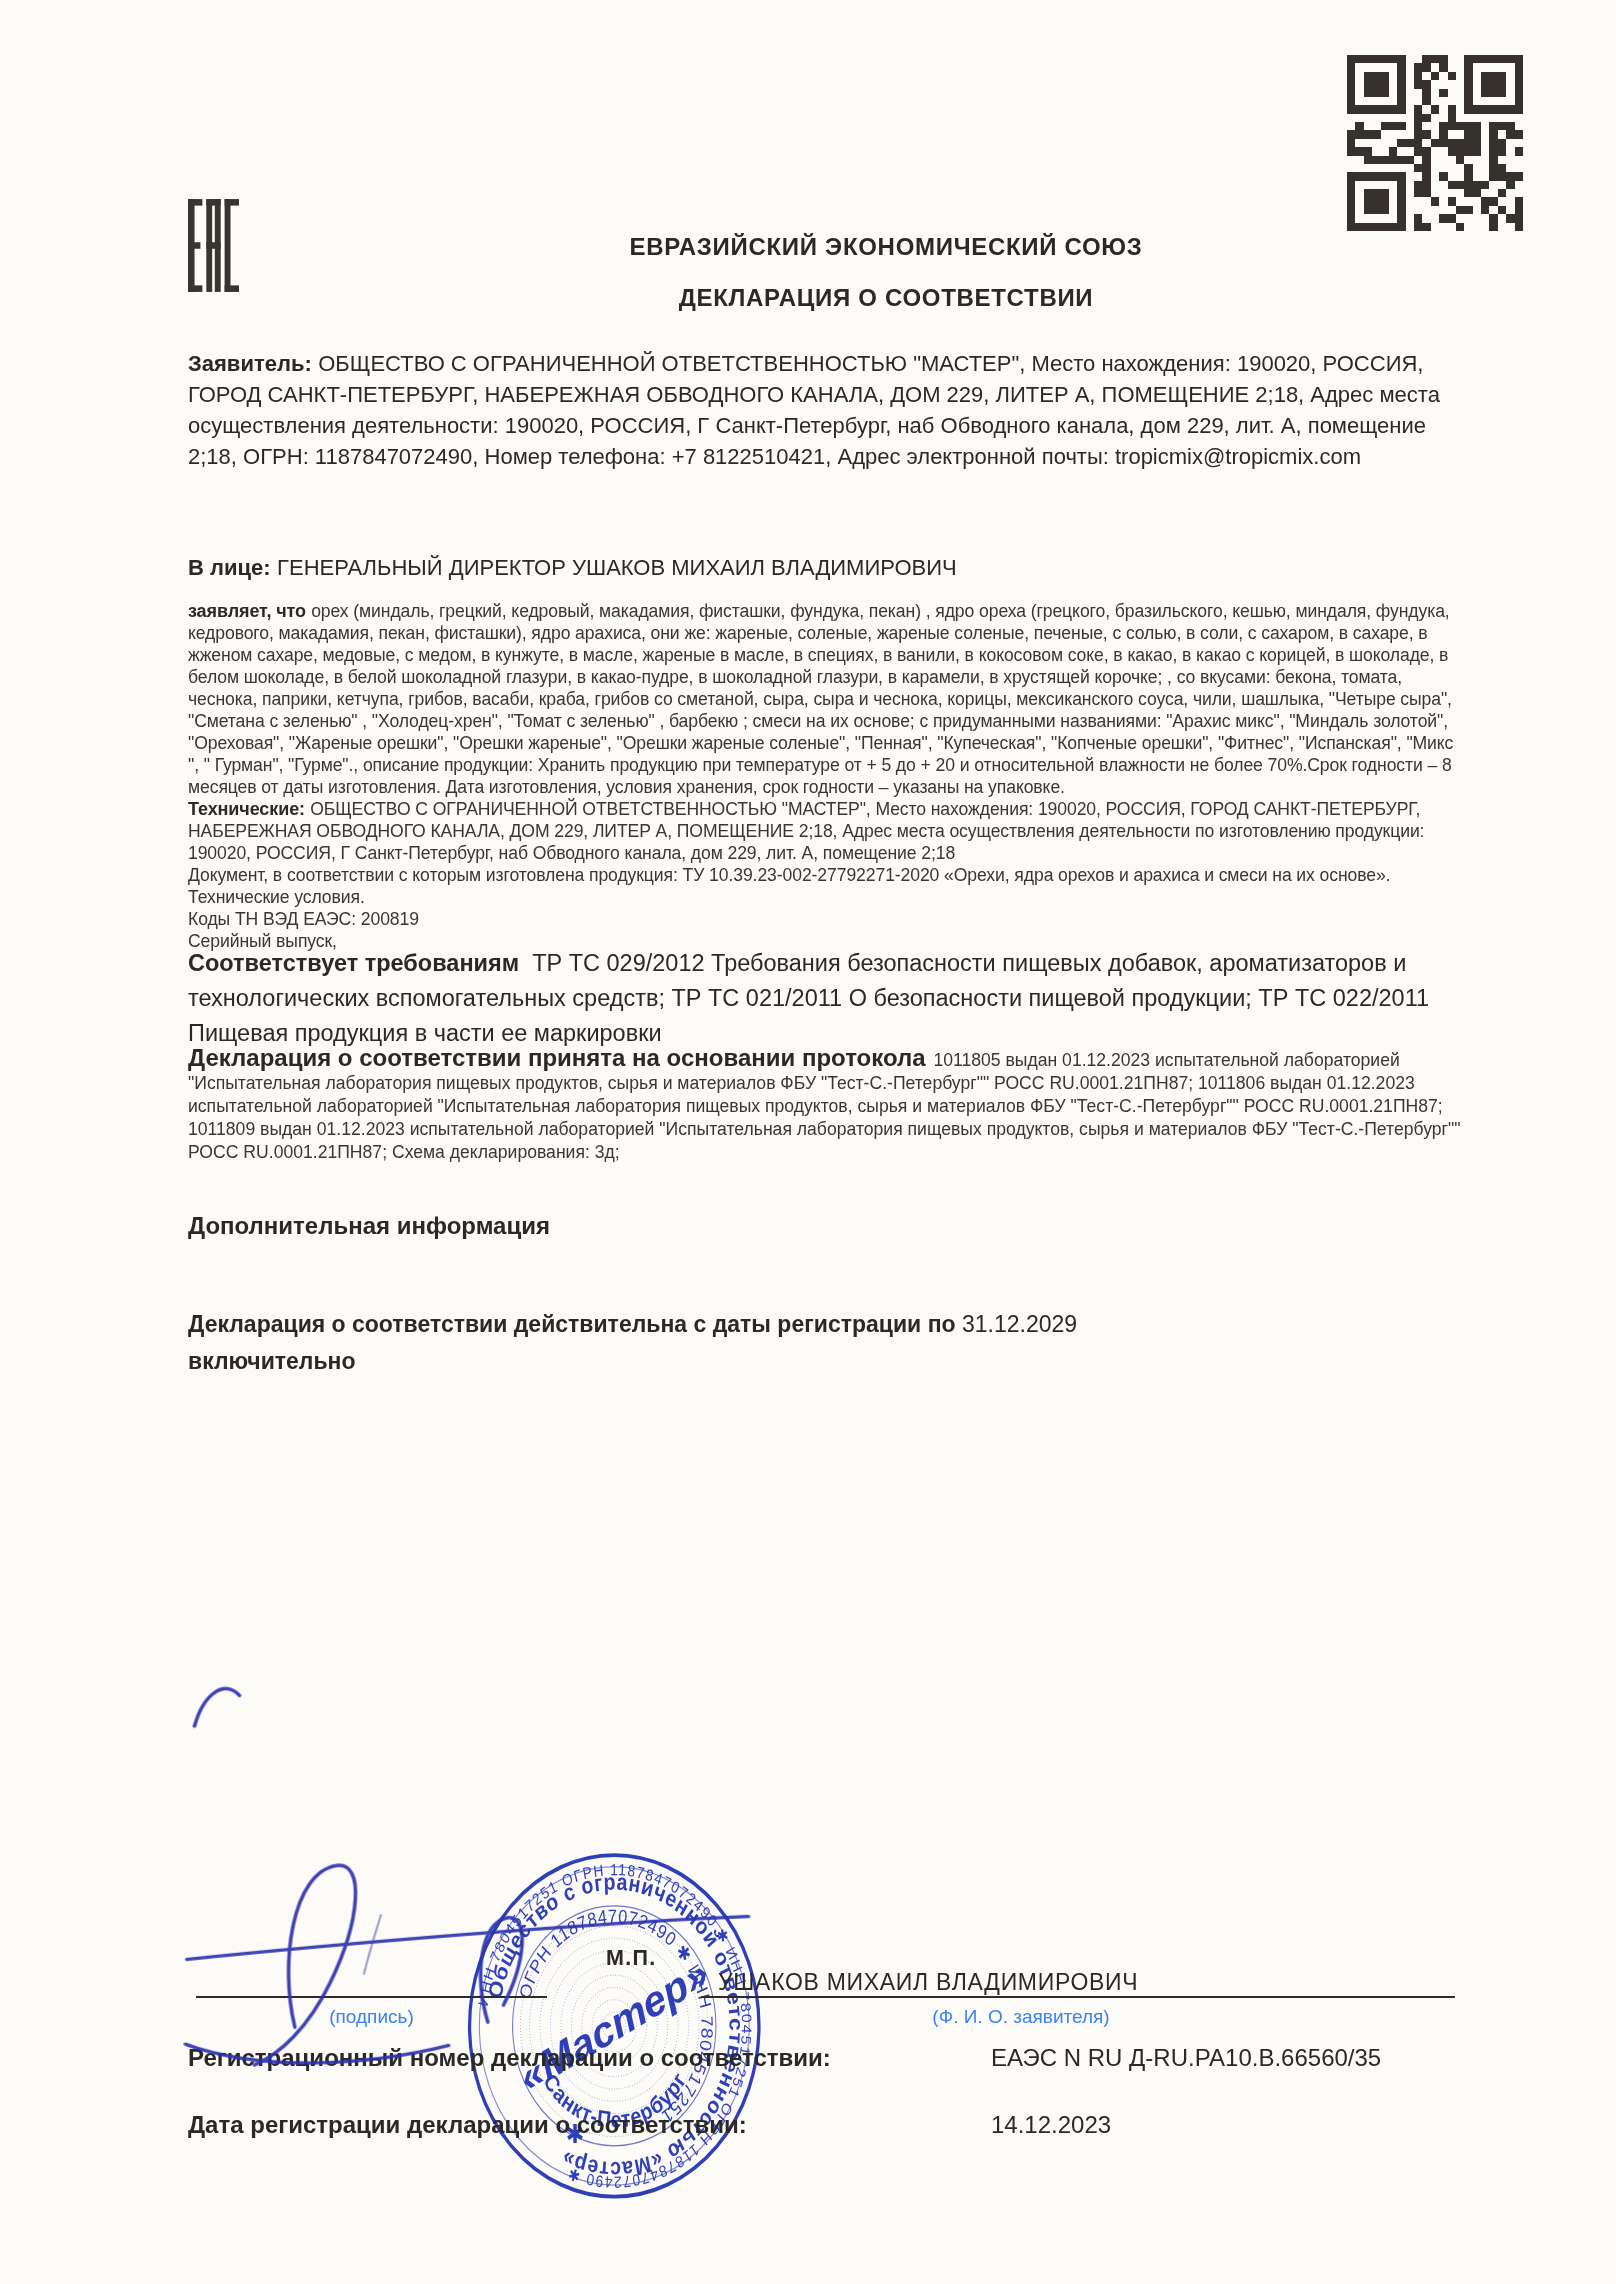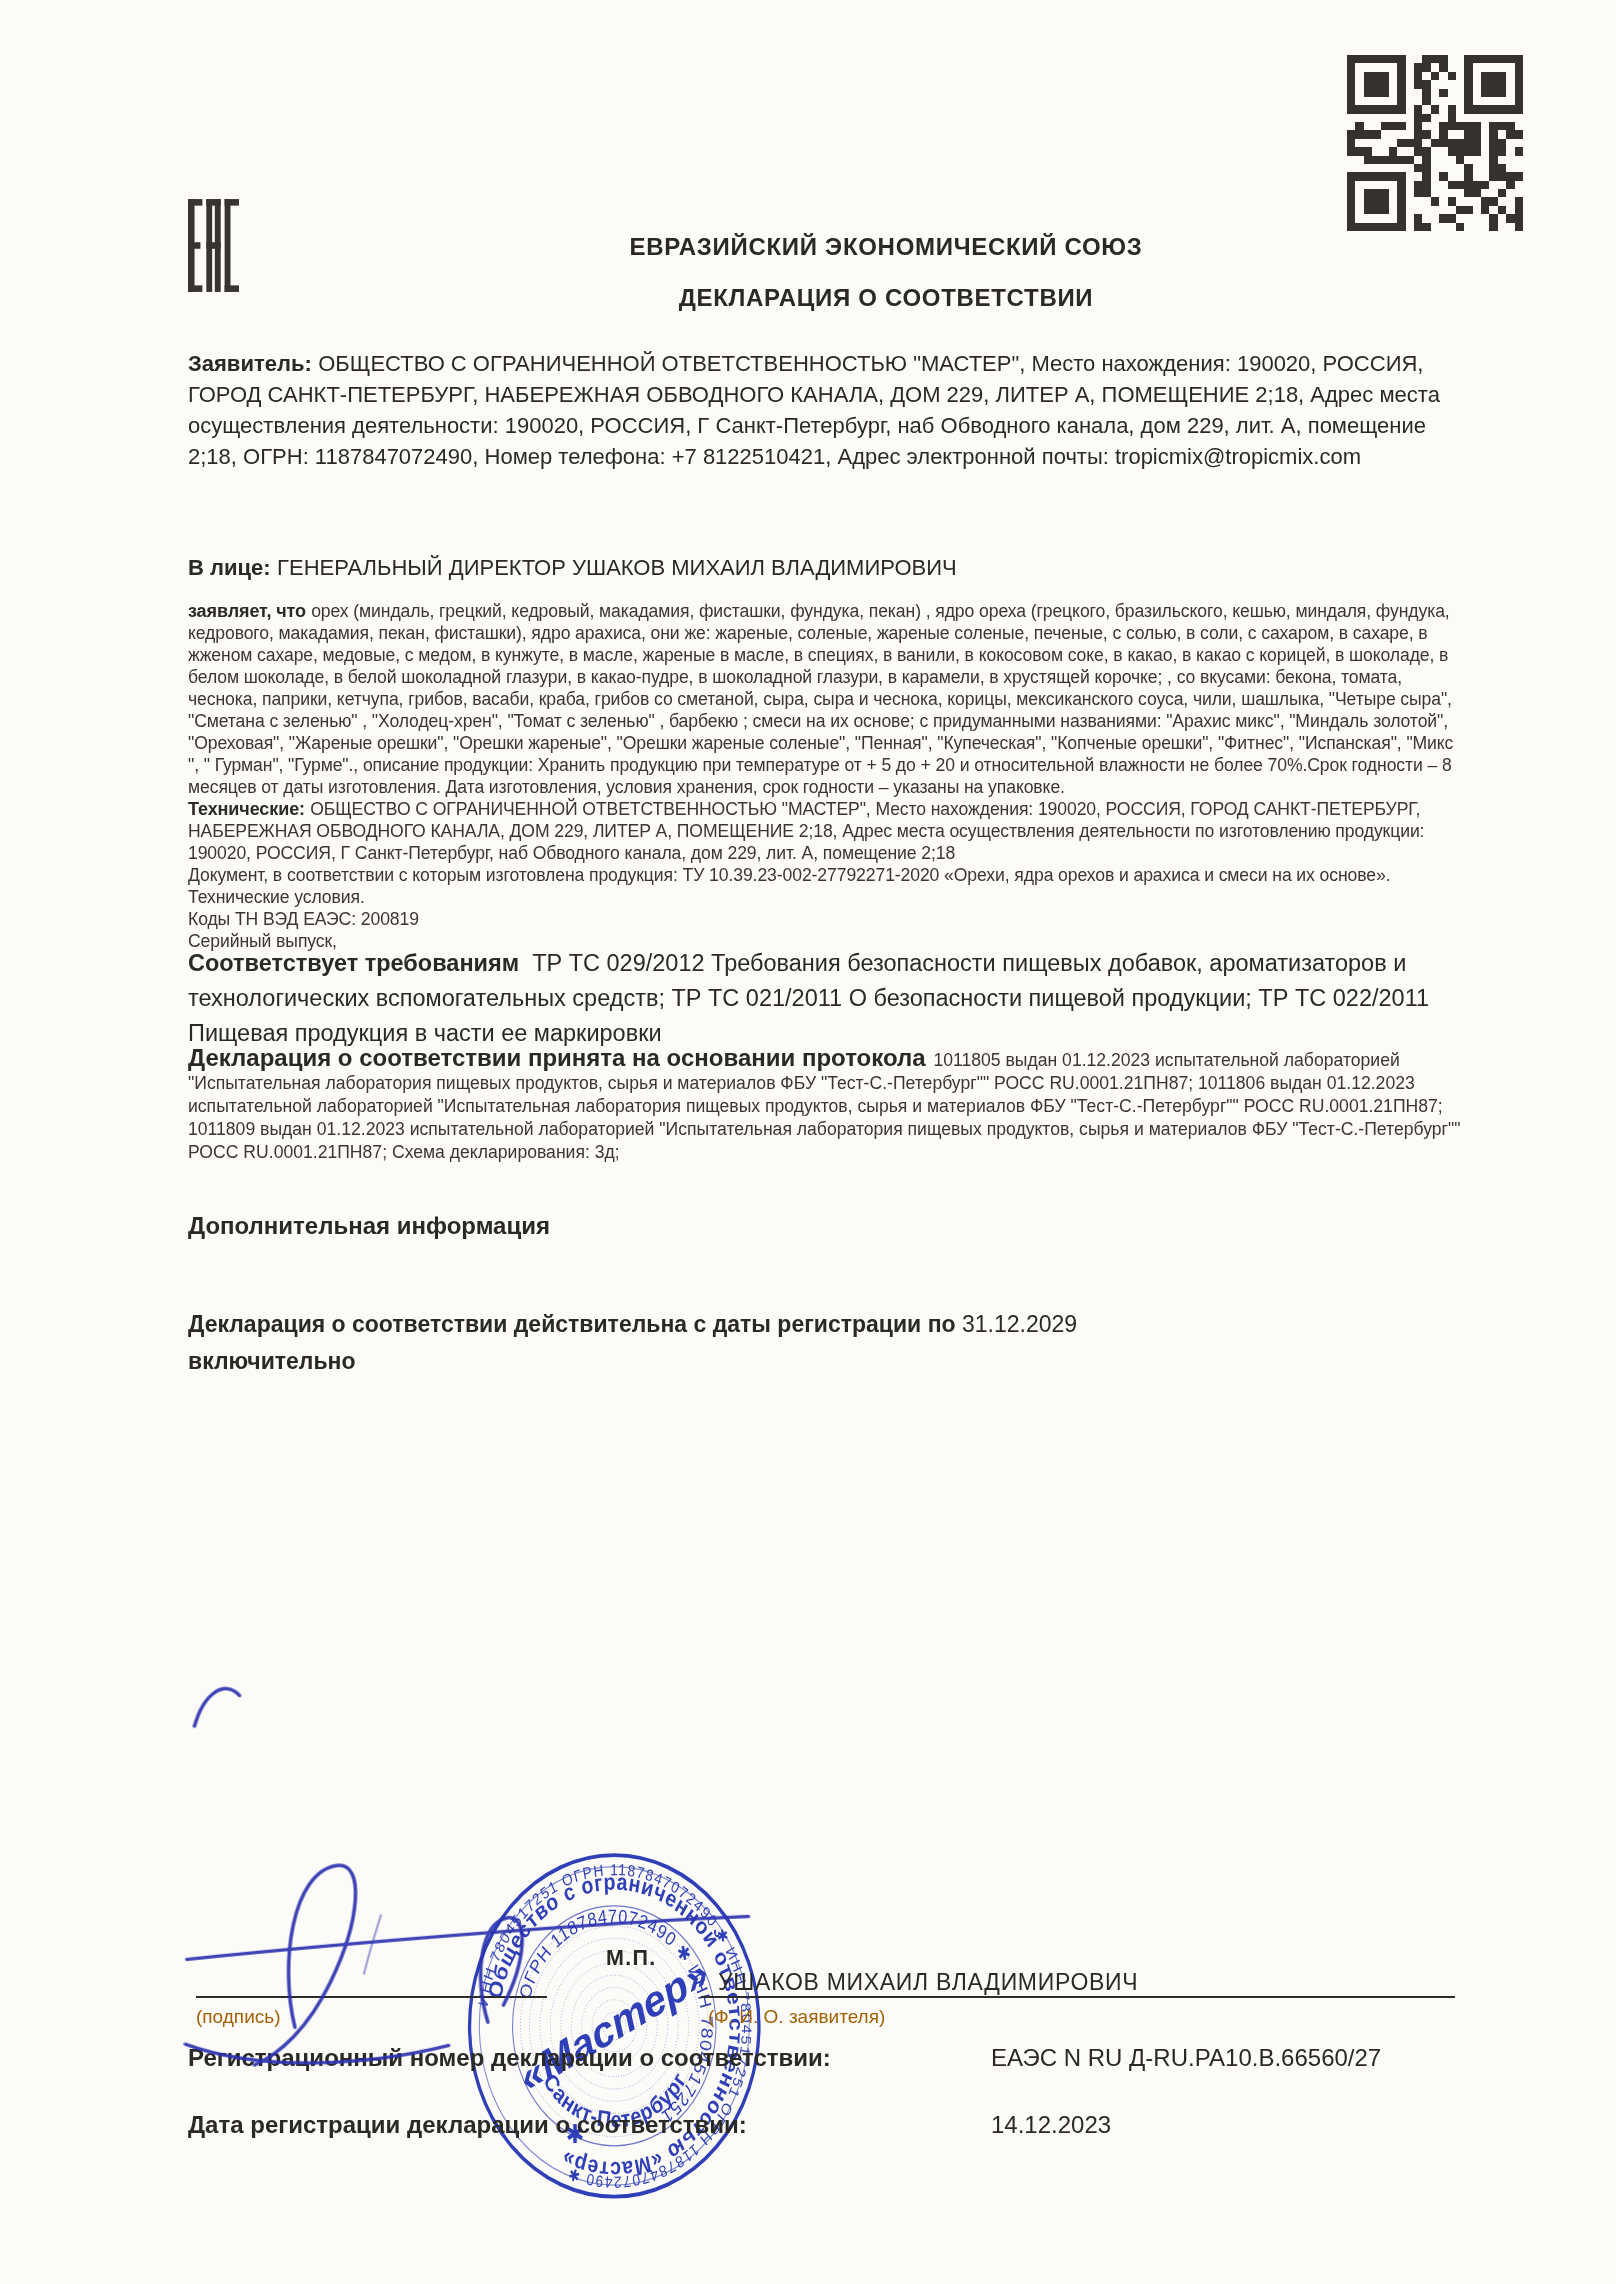--- a/index.html
+++ b/index.html
@@ -20,21 +20,21 @@
   .declare-label{font-size:26px;line-height:1;color:var(--ink,#2b2926);margin-right:11.7px;}
   .compliance{font-size:23.5px;line-height:35px;}
   .compliance b{margin-right:13px;}
   .basis{font-size:17.6px;line-height:23px;color:#3a3733;}
   .basis b{font-size:24px;line-height:1;color:var(--ink,#2b2926);margin-right:7.8px;}
   .heading{font-size:24px;font-weight:bold;margin-top:9px;}
   .validity{font-size:23px;line-height:37px;font-weight:bold;}
   .validity .reg-val{font-weight:normal;}
   
   .rule{background:#2e2c29;height:2px;}
-  .caption{font-size:19px;text-align:left;color:#a16207;}
+  .caption{font-size:19px;text-align:center;color:#3b82f6;}
   .reg-label{font-size:24px;font-weight:bold;}
   .reg-value{font-size:24px;}
   .mp{font-size:21.5px;font-weight:bold;letter-spacing:1.3px;}
   .fio-name{font-size:23px;letter-spacing:0.7px;}
   
   .overlay{position:absolute;left:0;top:0;width:1617px;height:2284px;pointer-events:none;}
   .stamp-stroke{fill:none;stroke:var(--stamp-blue,#2f3fb8);}
   .stamp-text{fill:var(--stamp-blue,#2f3fb8);font-family:"Liberation Sans",sans-serif;}
   .sig{fill:none;stroke:var(--signature-blue,#2c33b0);stroke-linecap:round;stroke-linejoin:round;}
   .eac-glyph{fill:#38342f;}
@@ -277,21 +277,21 @@
   </svg>
 
   <div class="abs z3 mp" style="left:606px;top:1946px;">М.П.</div>
   <div class="abs z3 fio-name" style="left:718px;top:1969px;">УШАКОВ МИХАИЛ ВЛАДИМИРОВИЧ</div>
   <div class="abs z3 rule" style="left:196px;top:1996px;width:351px;"></div>
   <div class="abs z3 rule" style="left:701px;top:1996px;width:754px;"></div>
   <div class="abs z3 caption" style="left:196px;top:2006px;width:351px;">(подпись)</div>
   <div class="abs z3 caption" style="left:708px;top:2006px;width:626px;">(Ф. И. О. заявителя)</div>
 
   <div class="abs z3 reg-label" style="left:188px;top:2044px;">Регистрационный номер декларации о соответствии:</div>
-  <div class="abs z3 reg-value" style="left:991px;top:2044px;">ЕАЭС N RU Д-RU.РА10.В.66560/27</div>
+  <div class="abs z3 reg-value" style="left:991px;top:2044px;">ЕАЭС N RU Д-RU.РА10.В.66560/35</div>
   <div class="abs z3 reg-label" style="left:188px;top:2111px;">Дата регистрации декларации о соответствии:</div>
   <div class="abs z3 reg-value" style="left:991px;top:2111px;">14.12.2023</div>
 
   <svg class="overlay" style="z-index:6;" viewBox="0 0 2480 3504">
     <g opacity=".92">
       <path class="sig" stroke-width="5.5" d="M 298 2648 C 312 2598 344 2576 367 2601"></path>
       <path class="sig" stroke-width="5.5" d="M 452 3110 C 428 3012 448 2872 516 2862 C 560 2856 552 2948 506 3042 C 472 3112 428 3152 390 3168"></path>
       <path class="sig" stroke-width="3" opacity=".55" d="M 558 3028 C 570 2980 580 2952 584 2938"></path>
       <path class="sig" stroke-width="5.5" d="M 748 3102 C 726 3028 738 2948 778 2942 C 812 2938 806 3010 772 3076"></path>
       <path class="sig" stroke-width="5" d="M 286 3006 C 520 2982 906 2950 1148 2940"></path>

